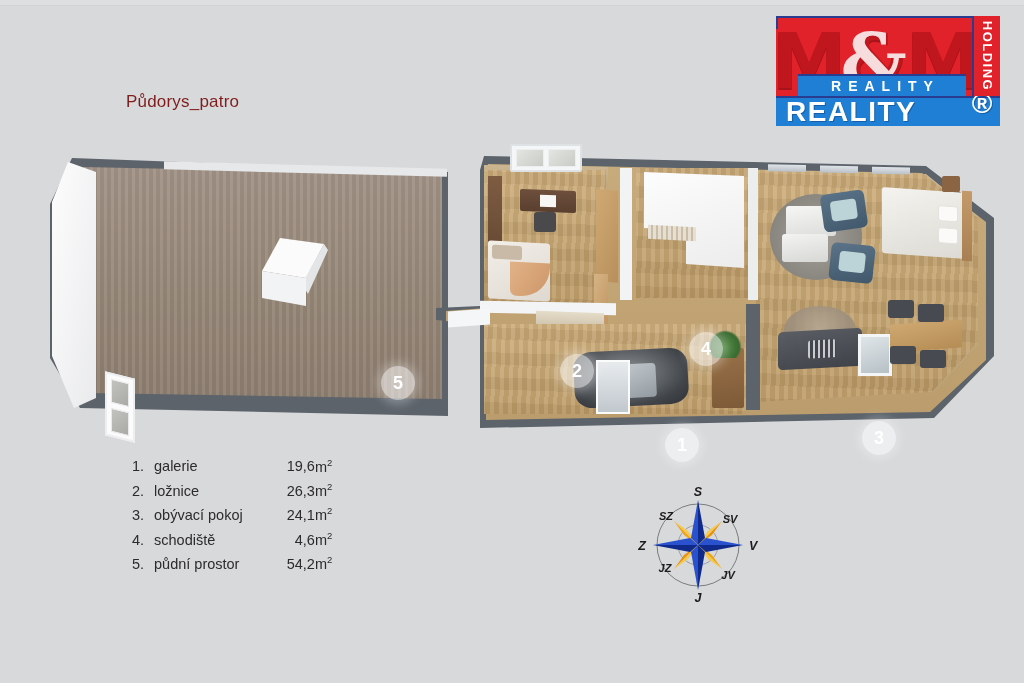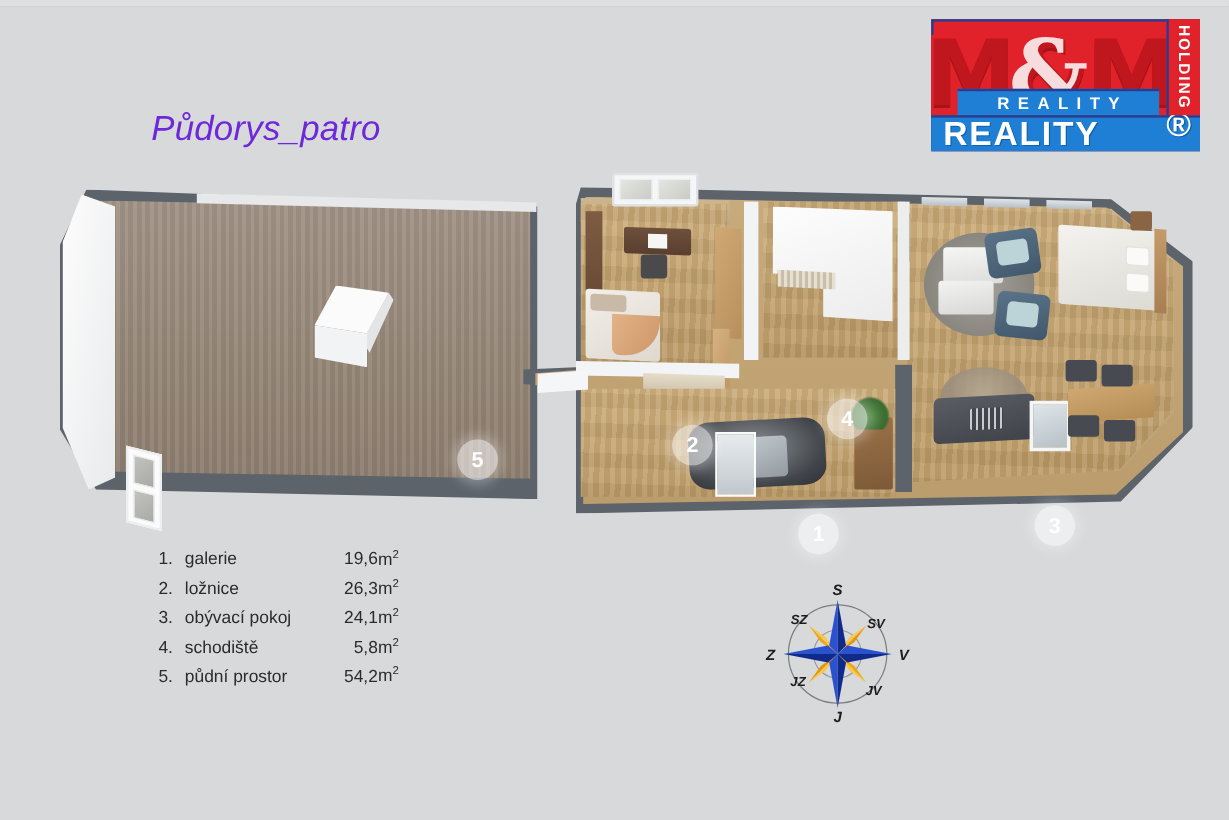--- a/index.html
+++ b/index.html
@@ -16,23 +16,22 @@
   }
   #top-band {
     position: absolute; left: 0; top: 0; width: 1024px; height: 6px;
     background: #dedfe1;
     border-bottom: 1px solid #d2d3d5;
   }
 
   
   #plan-title {
     position: absolute; left: 126px; top: 92px;
-    font-size: 29px; color: #6d28d9; letter-spacing: .2px;
+    font-size: 17px; color: #7f1d1d; letter-spacing: .2px;
     white-space: nowrap;
-    font-style: italic;
   }
 
   
   #logo {
     position: absolute; left: 776px; top: 16px;
     width: 224px; height: 110px;
   }
   .logo-outer {
     position: absolute; inset: 0;
     border: 2px solid #2a3c8f;
@@ -587,21 +586,21 @@
         </tr>
         <tr>
           <td class="lg-num">3.</td>
           <td class="lg-name">obývací pokoj</td>
           <td class="lg-area">24,1</td>
           <td class="lg-unit"><span>m</span><sup>2</sup></td>
         </tr>
         <tr>
           <td class="lg-num">4.</td>
           <td class="lg-name">schodiště</td>
-          <td class="lg-area">5,8</td>
+          <td class="lg-area">4,6</td>
           <td class="lg-unit"><span>m</span><sup>2</sup></td>
         </tr>
         <tr>
           <td class="lg-num">5.</td>
           <td class="lg-name">půdní prostor</td>
           <td class="lg-area">54,2</td>
           <td class="lg-unit"><span>m</span><sup>2</sup></td>
         </tr>
       </tbody>
     </table>

